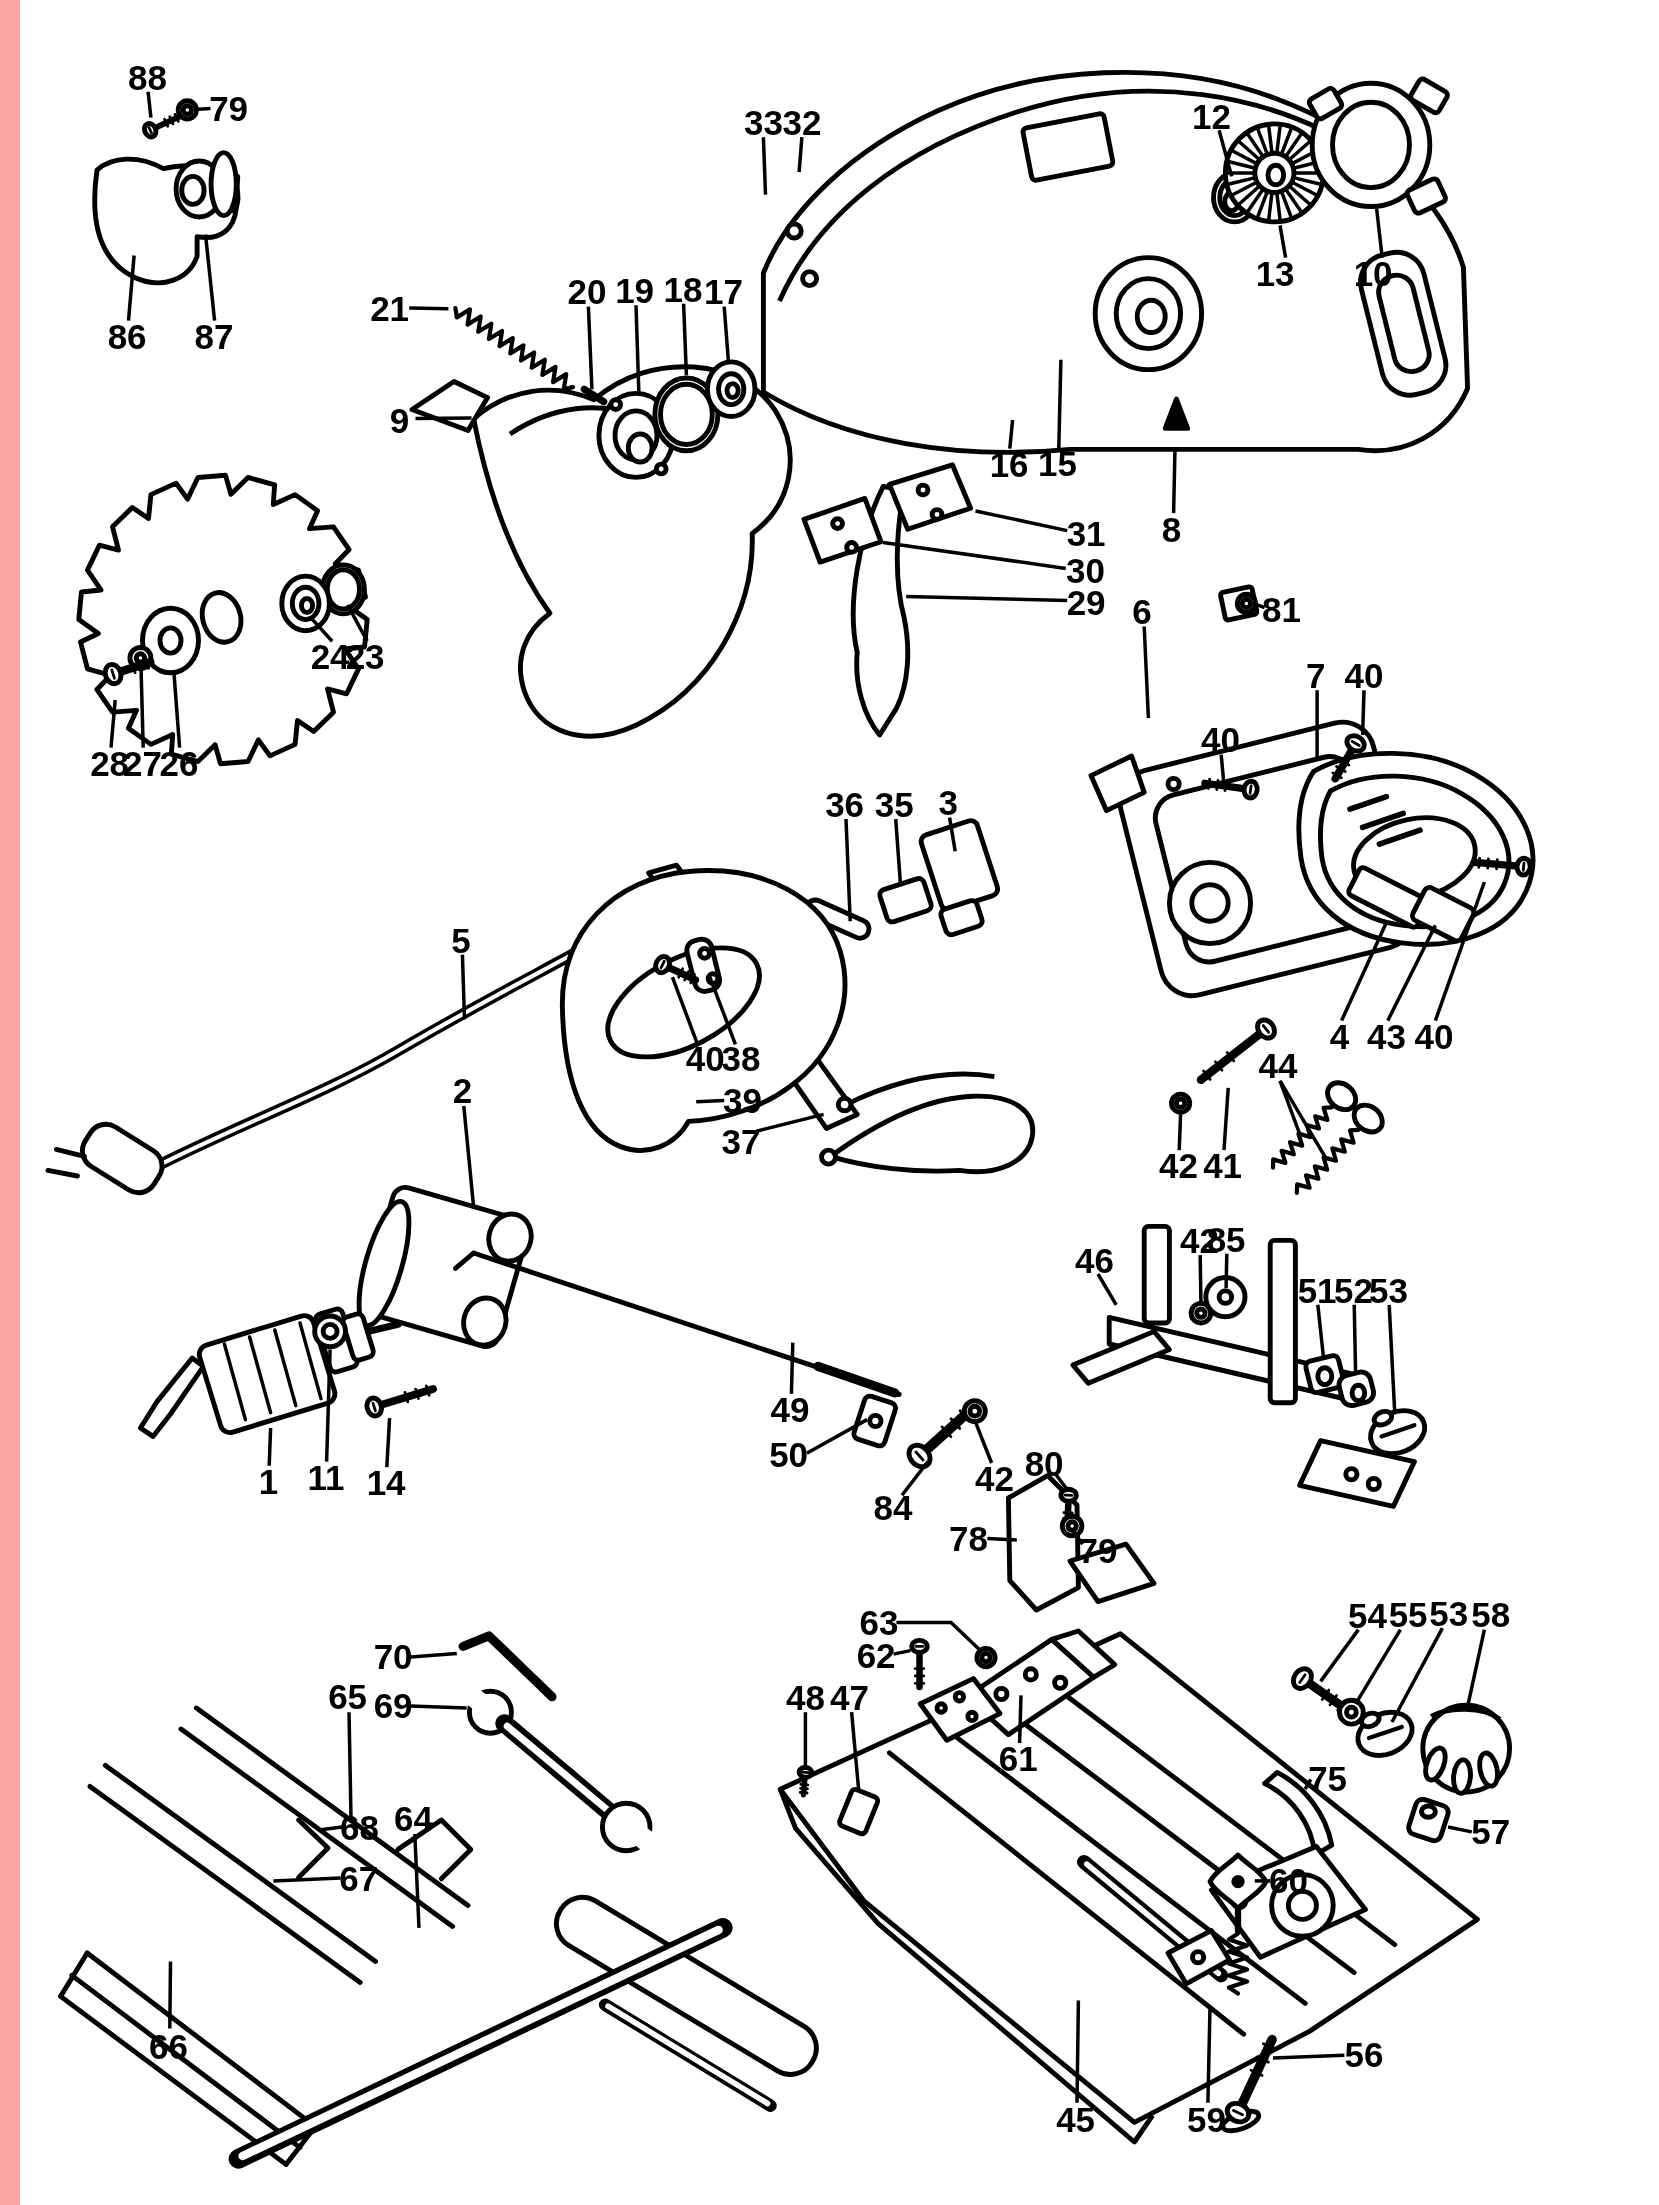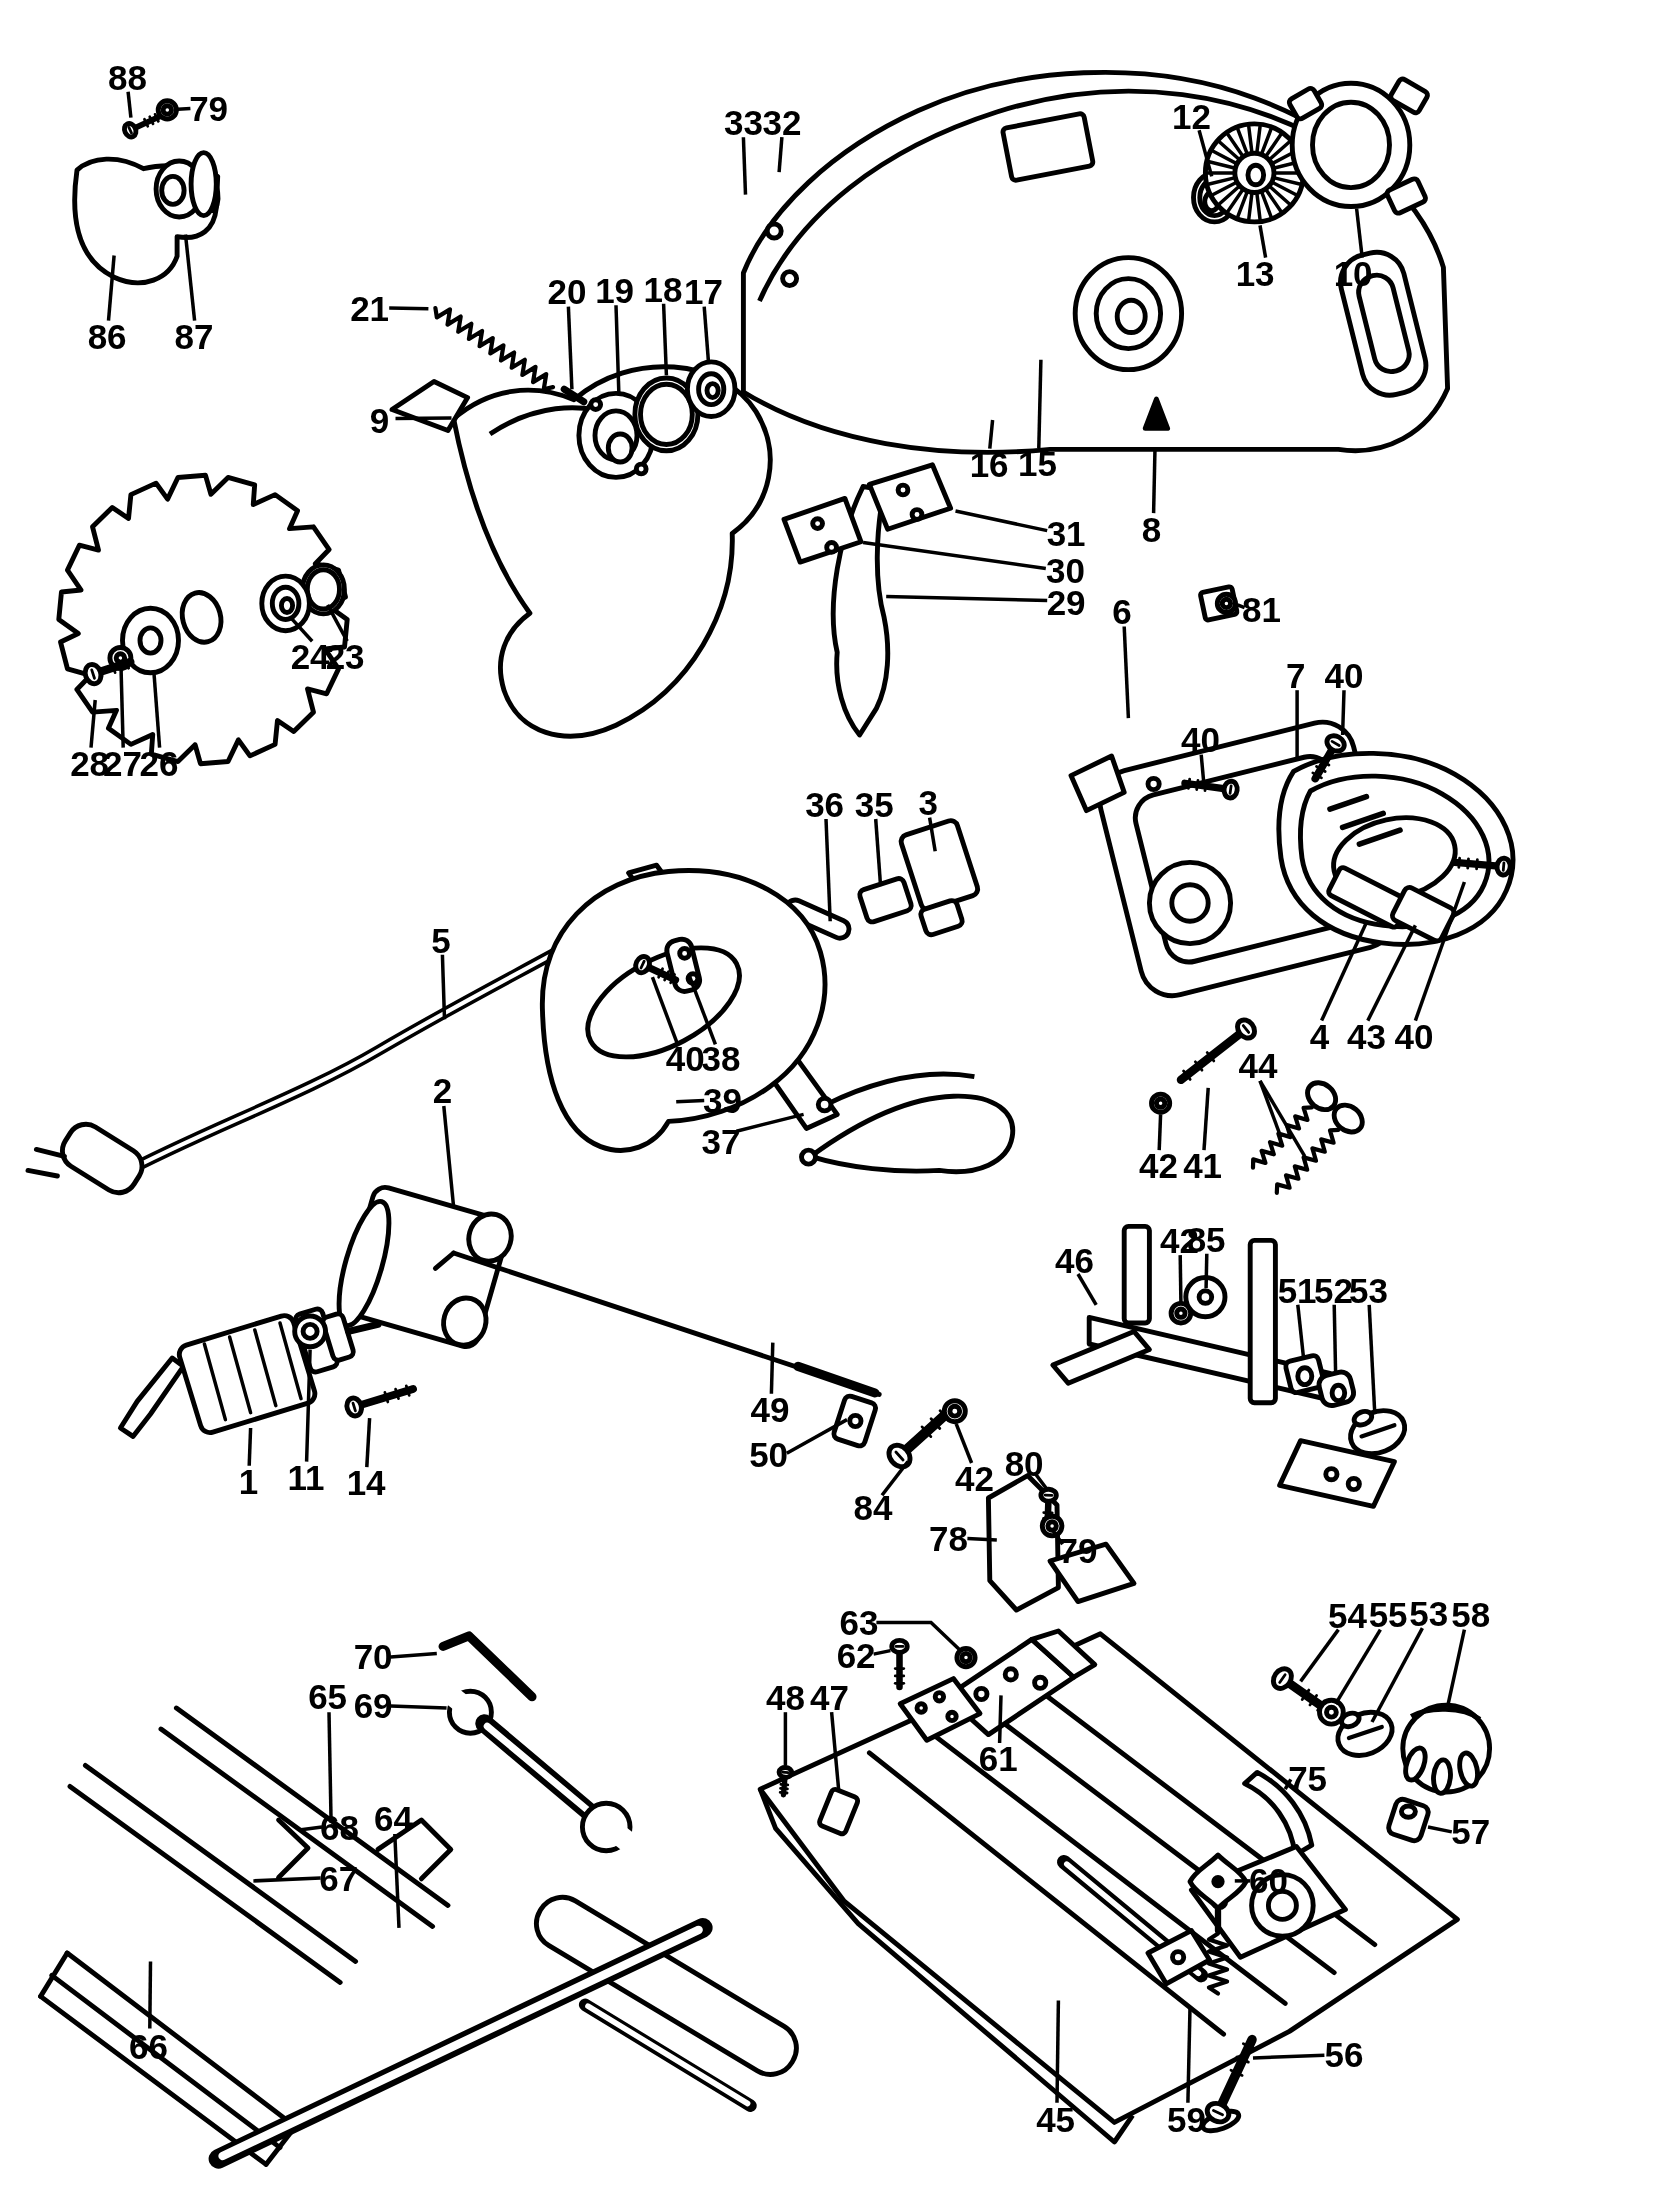--- a/index.html
+++ b/index.html
@@ -1,16 +1,16 @@
 <!DOCTYPE html>
 <html style="font-size:11.2px"><head>
 <meta charset="utf-8">
 <style>
   html,body{margin:0;padding:0;background:#ffffff;}
-  #stage{width:1337px;height:2205px;position:relative;background:#fca5a5;}
+  #stage{width:1337px;height:2205px;position:relative;background:#fca5a5;padding-left:20px;}
   svg{display:block;}
   text.part-num{font-family:"Liberation Sans",sans-serif;font-weight:700;font-size:50px;fill:#000;}
 </style>
 </head>
 <body>
 
 <div id="stage">
   <svg id="diagram" width="1659" height="2205" viewBox="0 0 2370 3150" xmlns="http://www.w3.org/2000/svg">
     <rect x="0" y="0" width="2370" height="3150" fill="#ffffff"></rect>
     <g id="artwork">

